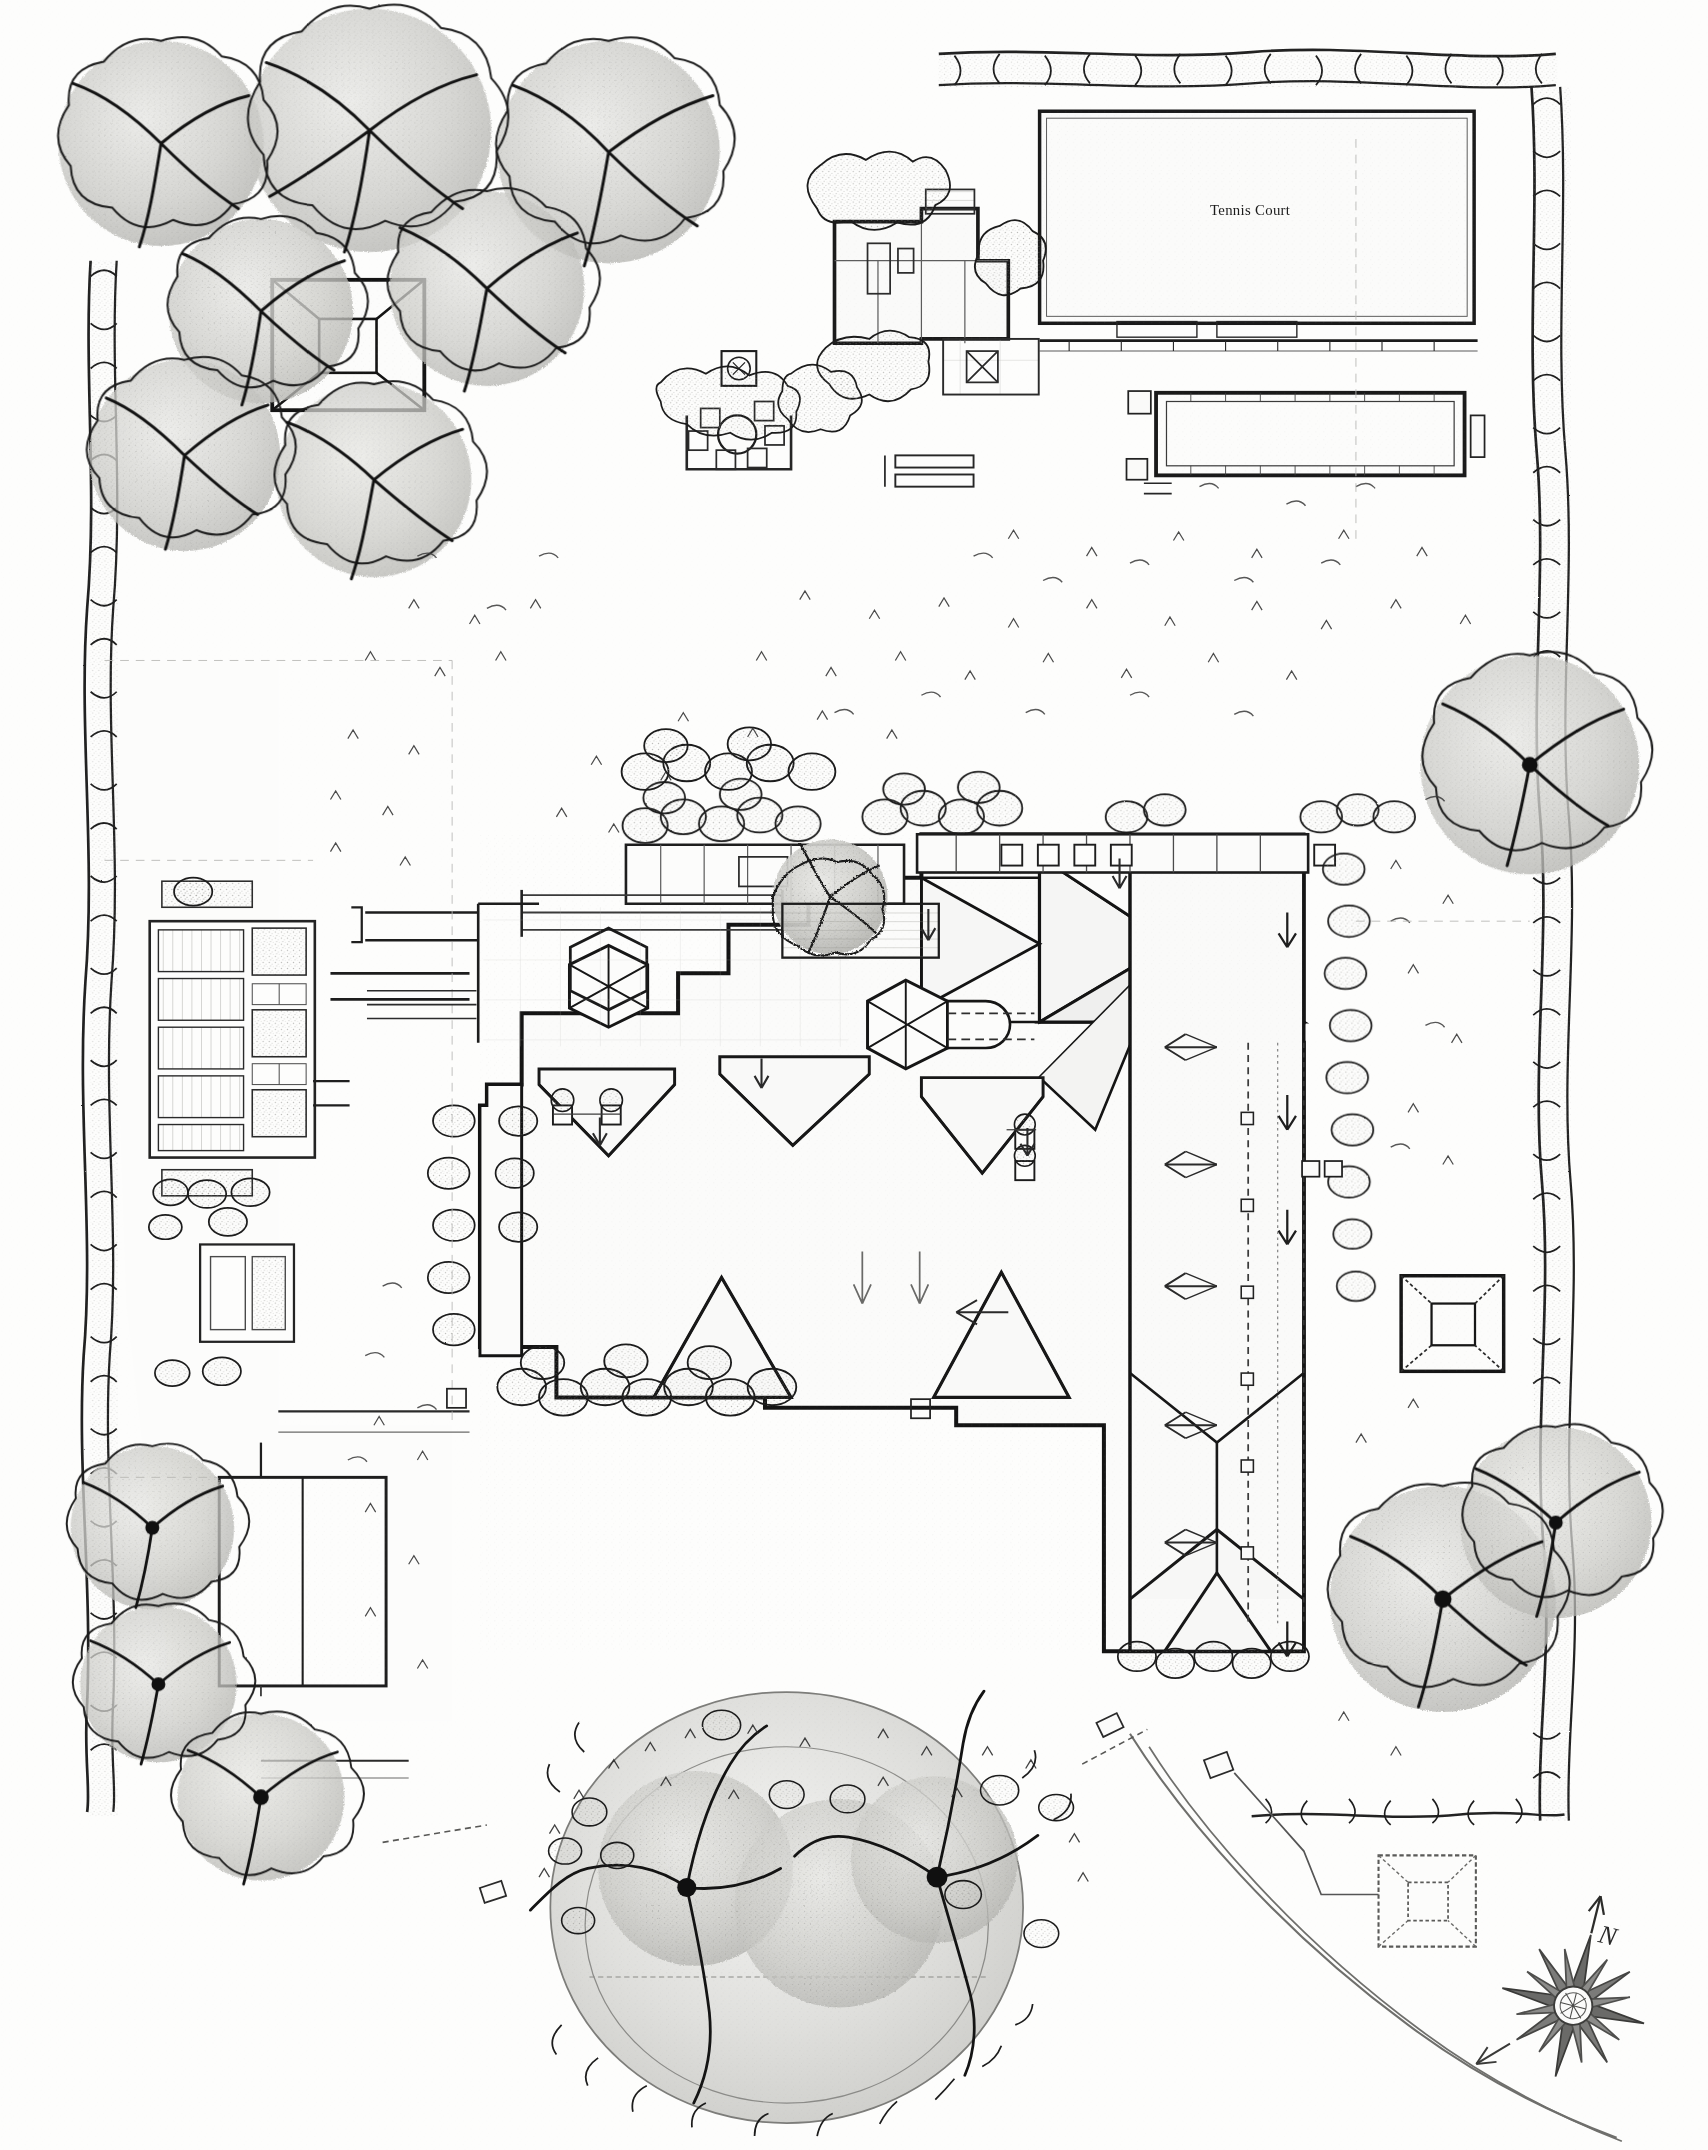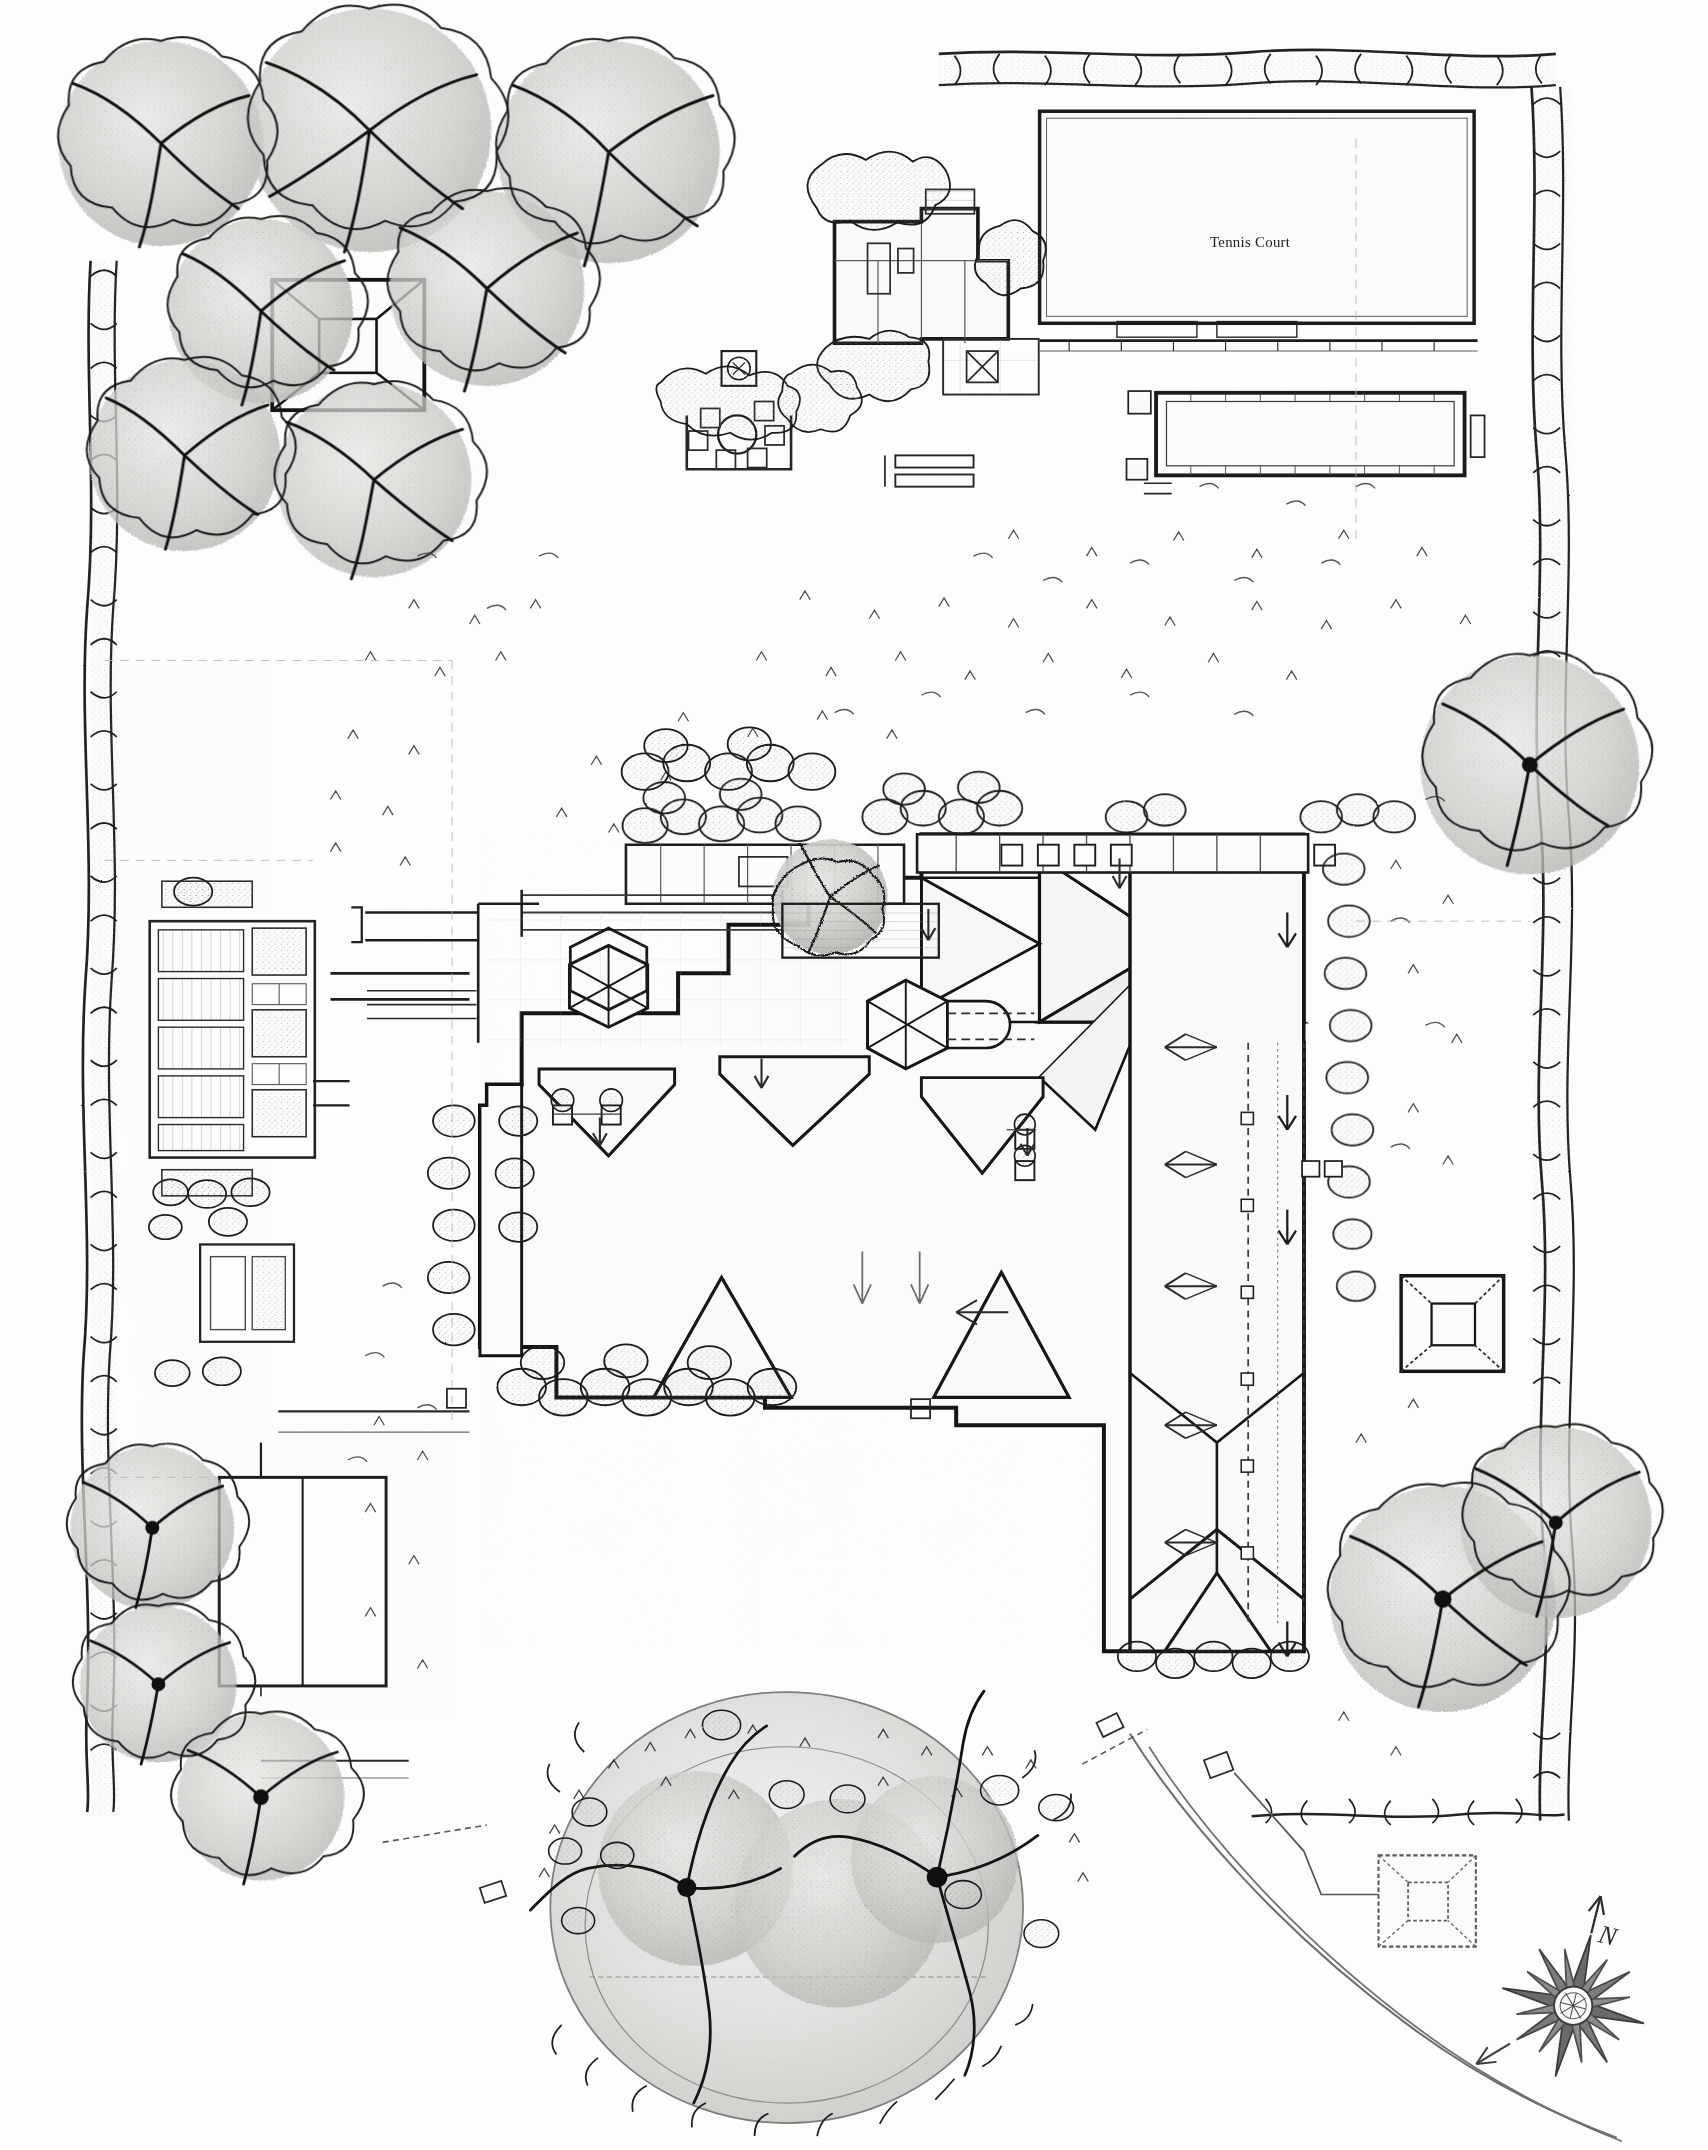--- a/index.html
+++ b/index.html
@@ -20,21 +20,21 @@
     display:block;
   }
   .lbl{
     position:absolute;
     font-family:"Liberation Serif", serif;
     color:#1c1c1c;
     white-space:nowrap;
     pointer-events:none;
   }
   #tennis-court-label{
-    left:1210px; top:234px;
+    left:1210px; top:202px;
     font-size:14.8px;
     letter-spacing:0.3px;
   }
   #north-label{
     left:1599px; top:1921px;
     font-size:26px;
     font-style:italic;
     font-family:"Liberation Serif", serif;
     transform:rotate(14deg);
     transform-origin:center;

